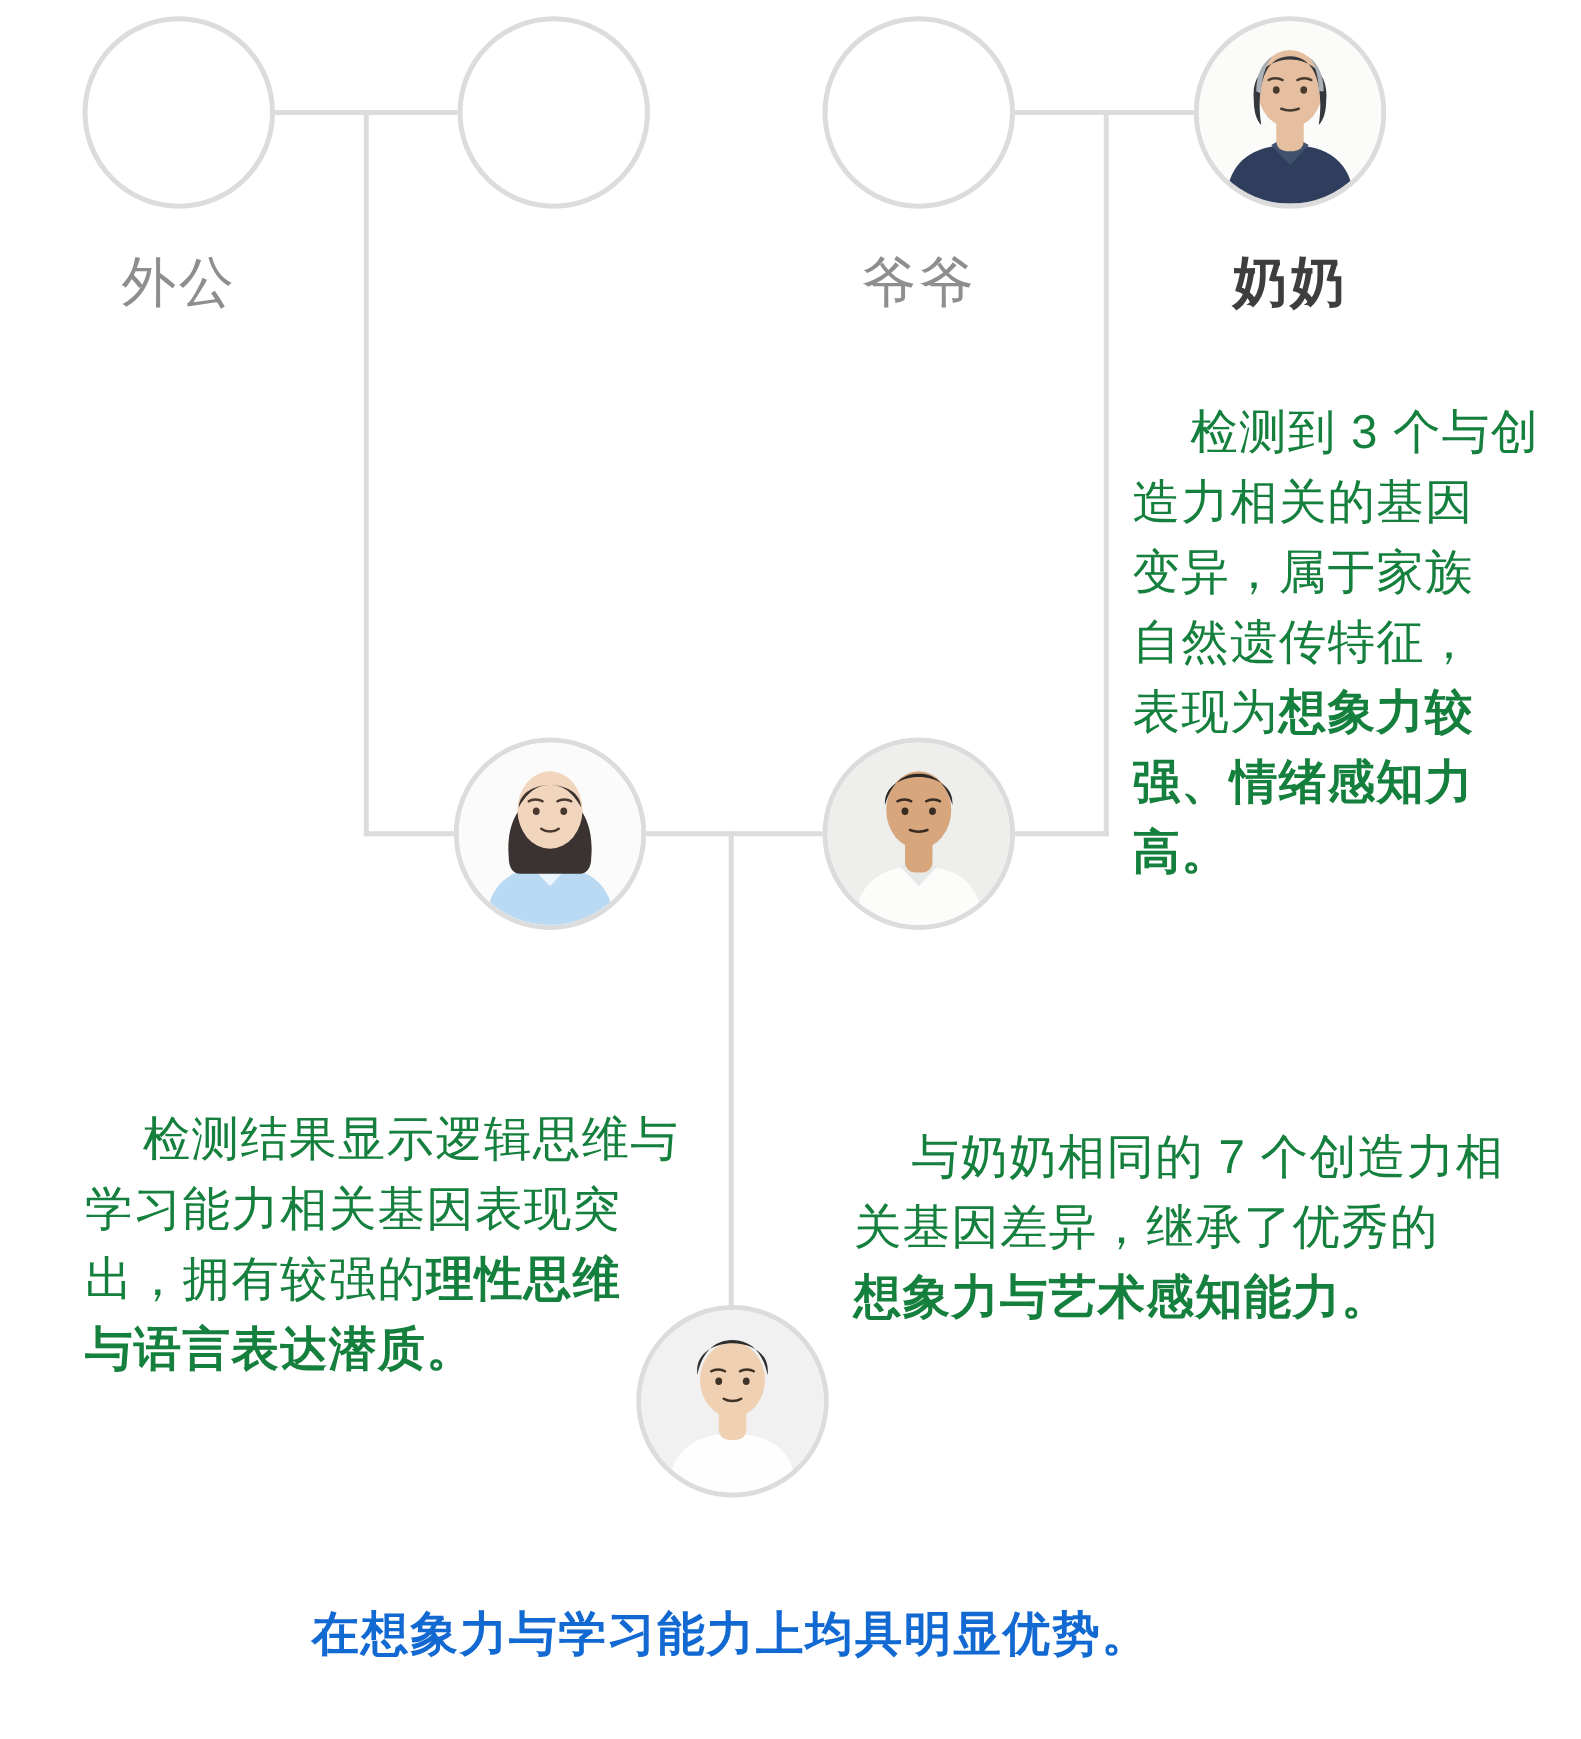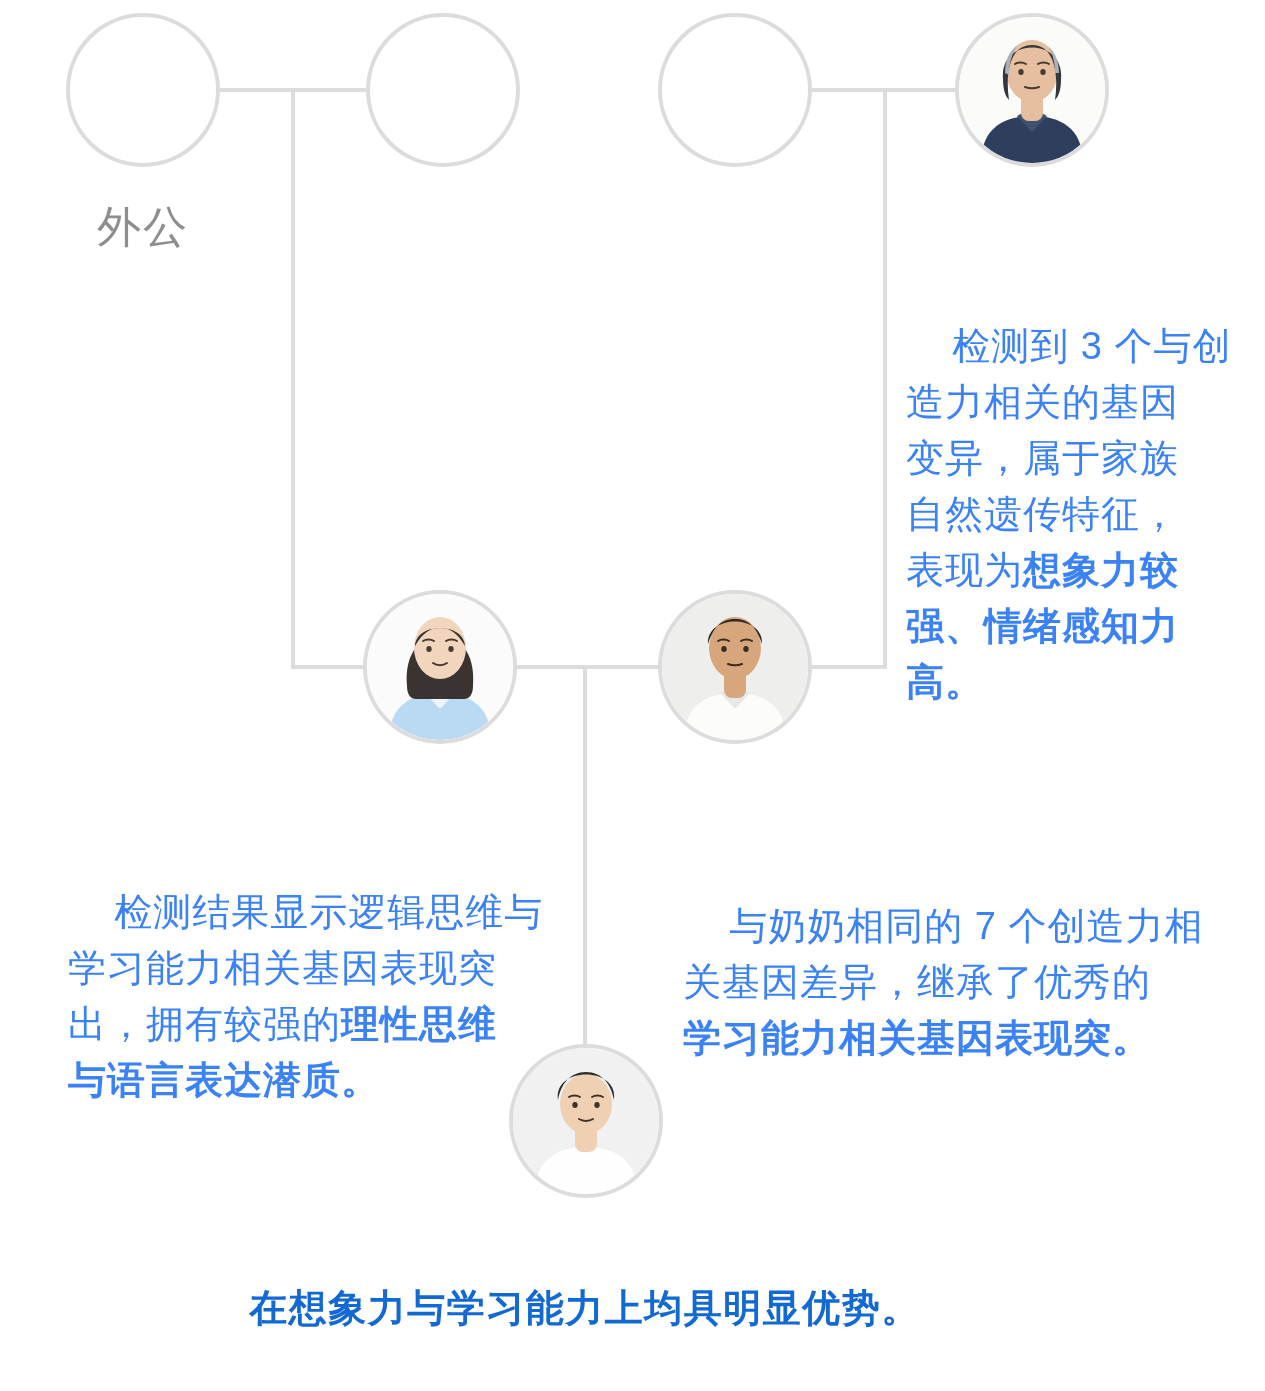--- a/index.html
+++ b/index.html
@@ -16,21 +16,21 @@
   }
   .avatar{display:block;width:146px;height:146px;}
   
   .label{
     position:absolute;width:154px;text-align:center;
     font-size:44px;letter-spacing:2px;color:#8e8e8e;line-height:50px;
   }
   .label.dark{color:#3e3e3e;font-weight:600;}
   
   .note{
-    position:absolute;color:#3b82f6;font-size:38px;line-height:56px;
+    position:absolute;color:#15803d;font-size:38px;line-height:56px;
     letter-spacing:1px;white-space:pre;
   }
   .note .b{font-weight:700;}
   .note-center{
     position:absolute;left:0;top:1280px;width:1170px;text-align:center;
     color:#1269d2;font-size:38px;line-height:57px;letter-spacing:1.5px;
   }
   .note-center .l2{font-weight:700;}
 </style>
 </head>
@@ -62,20 +62,22 @@
       <path d="M46,56 C46,42 51,33 59,28 C53,36 50,46 50,58 Z" fill="#aab0b6"></path>
       <path d="M100,56 C100,44 96,35 89,29 C94,37 96,46 96,56 Z" fill="#aab0b6"></path>
       <ellipse cx="62" cy="55" rx="2.7" ry="3" fill="#473a2e"></ellipse>
       <ellipse cx="84" cy="55" rx="2.7" ry="3" fill="#473a2e"></ellipse>
       <path d="M56,47 C59,45 64,45 67,47 M79,47 C82,45 87,45 90,47" fill="none" stroke-width="2" stroke-linecap="round" stroke="#473a2e"></path>
       <path d="M66,70 C70,71.5 76,71.5 80,70" fill="none" stroke-width="2" stroke-linecap="round" stroke="#473a2e"></path>
     </svg>
   </div>
 
   <div class="label" style="left:66px;top:202px;">外公</div>
+  <div class="label" style="left:658px;top:202px;">爷爷</div>
+  <div class="label dark" style="left:955px;top:202px;">奶奶</div>
 
   <div class="note" style="left:906px;top:262px;">
     <span>检测到 3 个与创
 造力相关的基因
 变异，属于家族
 自然遗传特征，
 表现为</span><span class="b">想象力较
 强、情绪感知力
 高。</span>
   </div>
@@ -113,21 +115,21 @@
 
   <div class="note" style="left:68px;top:828px;">
     <span>检测结果显示逻辑思维与
 学习能力相关基因表现突
 出，拥有较强的</span><span class="b">理性思维
 与语言表达潜质。</span>
   </div>
   <div class="note" style="left:683px;top:842px;">
     <span>与奶奶相同的 7 个创造力相
 关基因差异，继承了优秀的
-</span><span class="b">学习能力相关基因表现突。</span>
+</span><span class="b">想象力与艺术感知能力。</span>
   </div>
 
   <div class="node" style="left:509px;top:1044px;">
     <svg class="avatar" viewBox="0 0 146 146">
       <rect x="0" y="0" width="146" height="146" fill="#f1f1f1"></rect>
       <path d="M22,146 C22,111 45,99 73,99 C101,99 124,111 124,146 Z" fill="#fefefe"></path>
       <rect x="62" y="72" width="22" height="32" rx="8" fill="#f0d0b2"></rect>
       <ellipse cx="73" cy="56" rx="26" ry="30" fill="#f0d0b2"></ellipse>
       <path d="M45,52 C40,18 106,18 101,52 C98,36 89,24 73,24 C57,24 48,36 45,52 Z" fill="#302e2c"></path>
       <ellipse cx="62" cy="57" rx="2.7" ry="3" fill="#3f3227"></ellipse>

